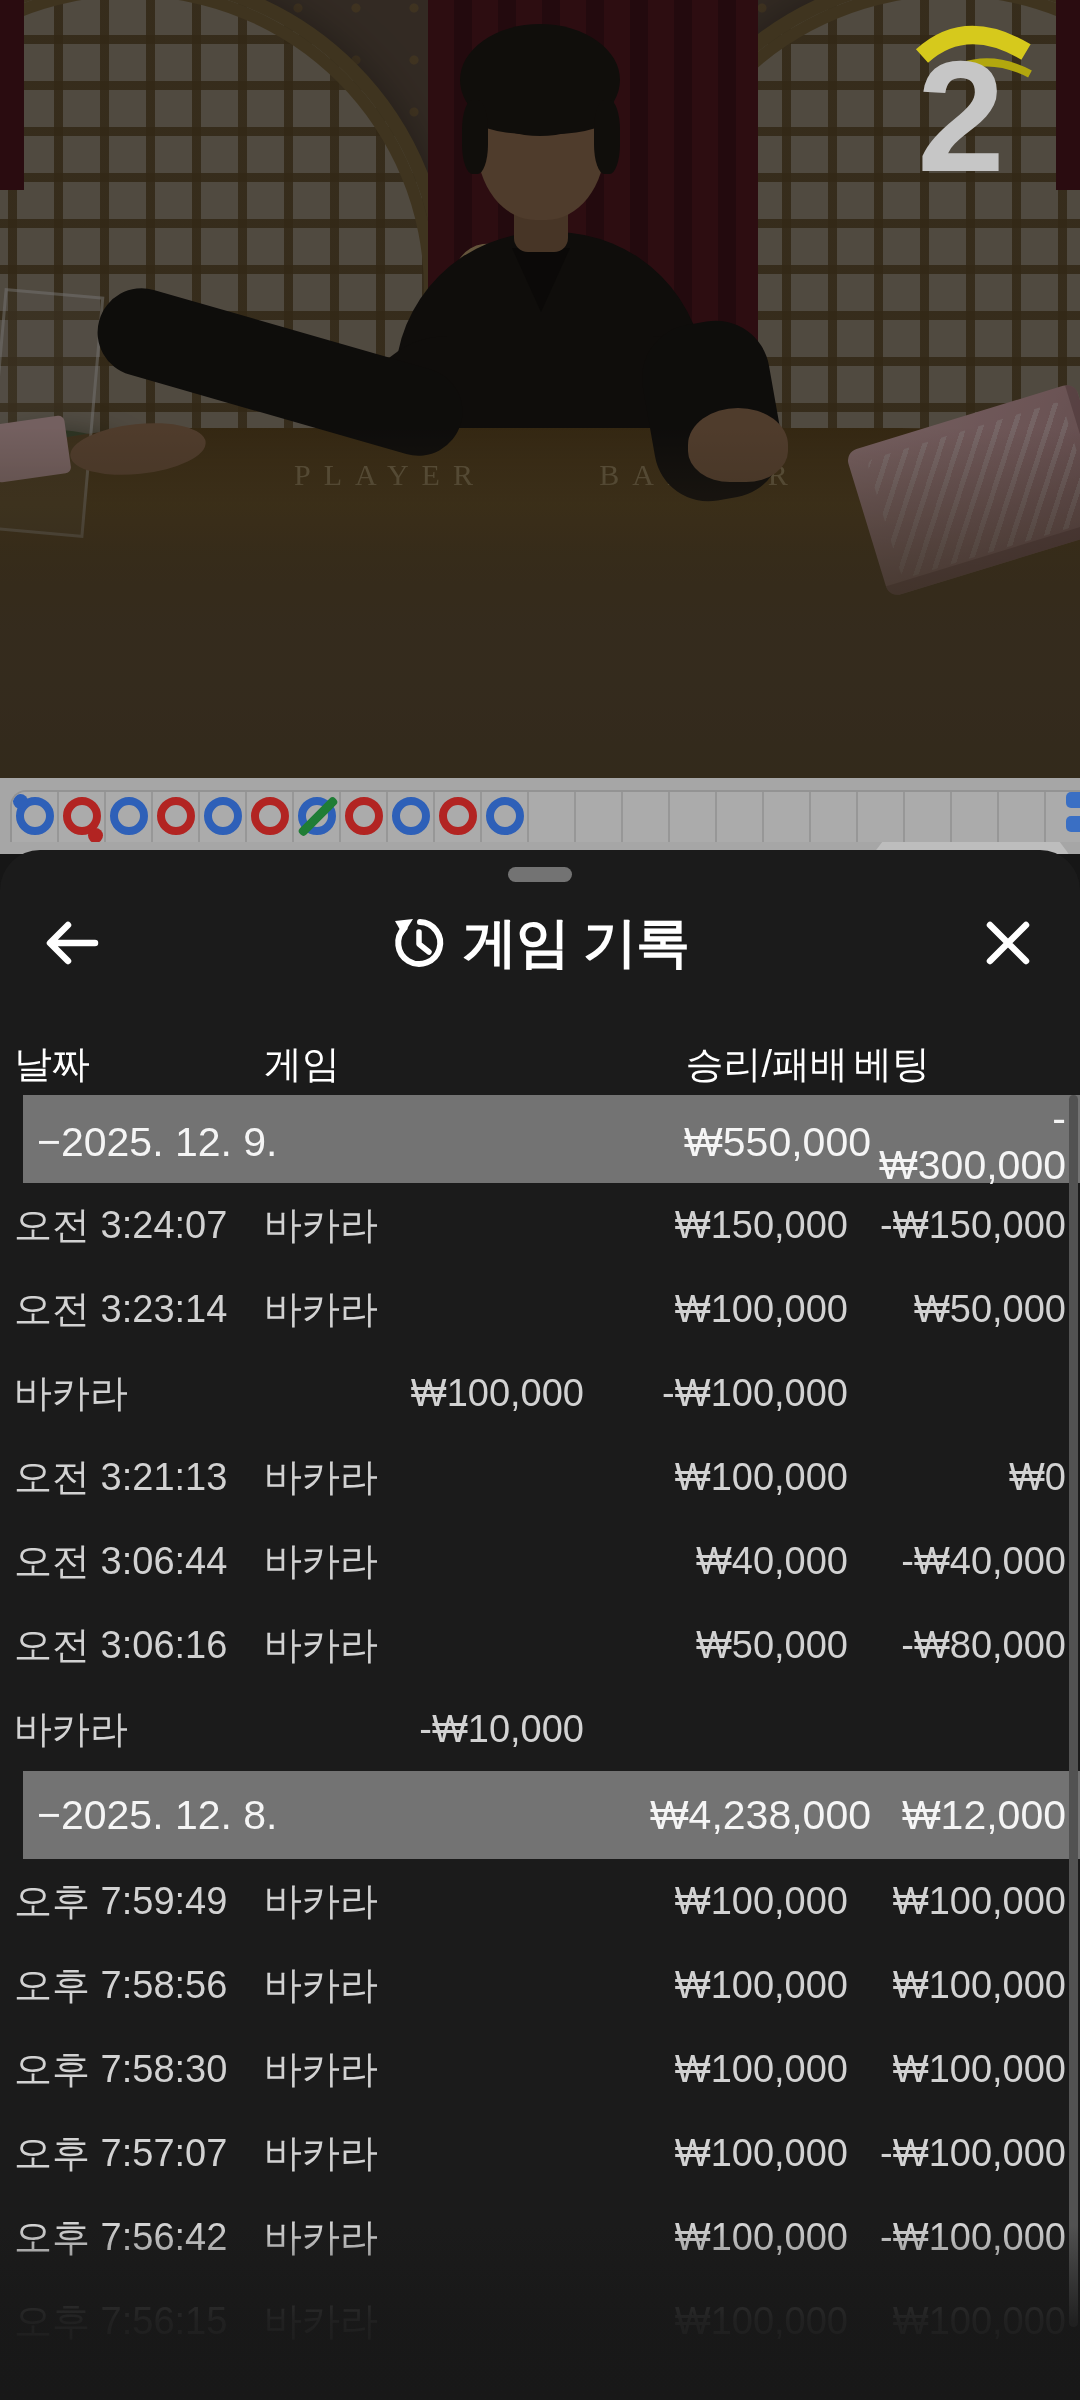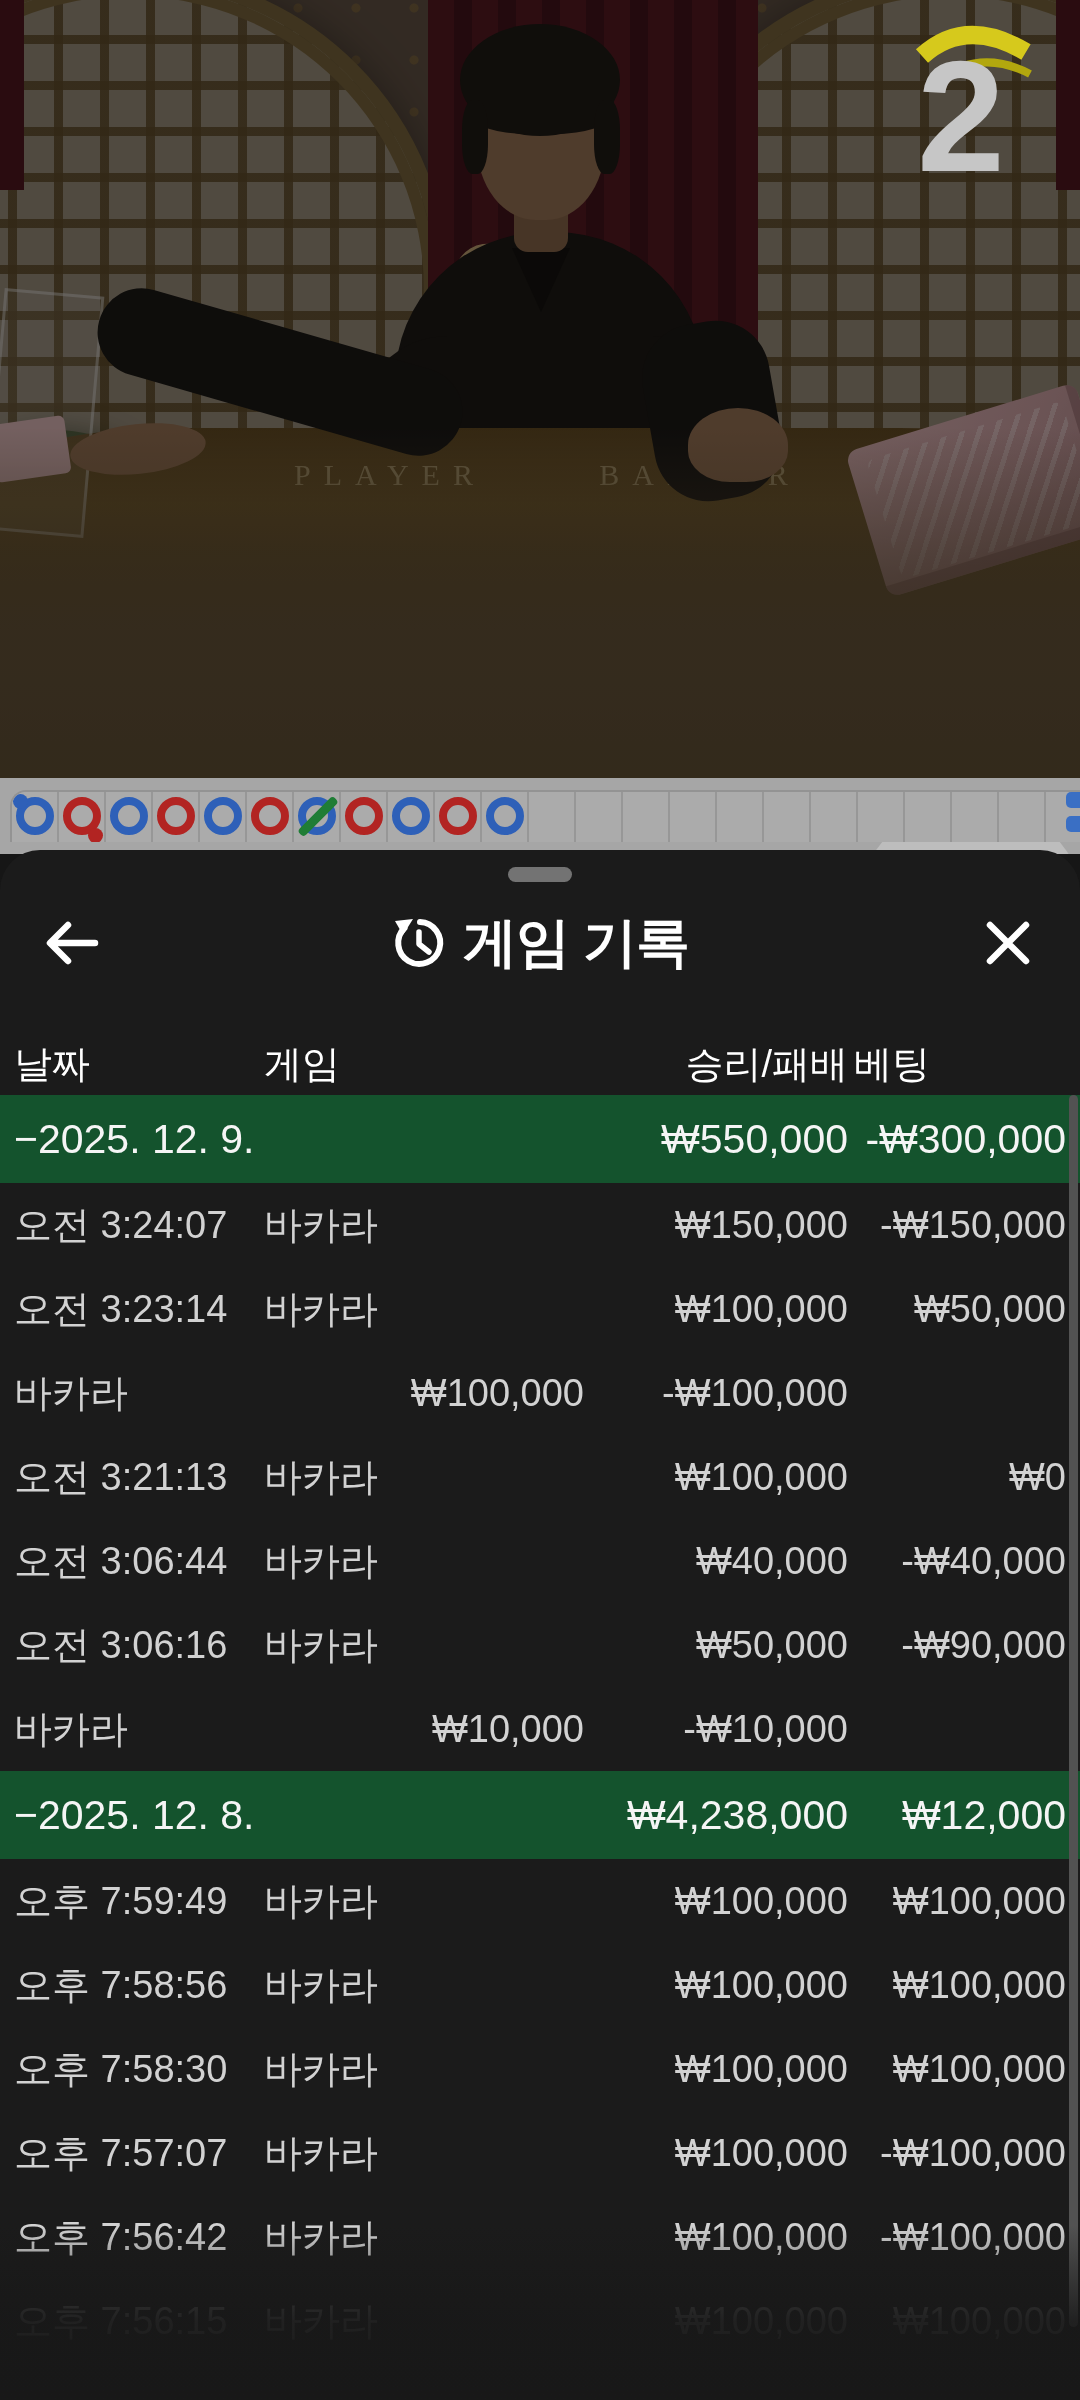--- a/index.html
+++ b/index.html
@@ -101,21 +101,21 @@
   .close-btn { position:absolute; right:40px; top:6px; width:64px; height:64px; display:flex; align-items:center; justify-content:center; }
   .sheet-title-wrap { position:absolute; left:0; top:0; width:1080px; height:76px;
     display:flex; align-items:center; justify-content:center; gap:16px; }
   .sheet-title { font-size:54px; font-weight:bold; color:#ffffff; letter-spacing:-1px; }
 
   .grid-row { display:grid; grid-template-columns:250px 320px 264px auto; align-items:center; padding:0 14px; }
   .col-head { position:absolute; left:0; top:185px; width:944px; height:58px; color:#ffffff; font-size:38px; }
   .c-right { text-align:right; }
 
   .list { position:absolute; left:0; top:245px; width:1080px; }
-  .group-row { height:88px; background:#14532d; color:#f5f5f5; font-size:41px; }
+  .group-row { height:88px; background:#737373; color:#f5f5f5; font-size:41px;margin-left:23px; }
   .group-row .g-date { grid-column:1 / 3; }
   .data-row { height:84px; color:#d2d2d2; font-size:38px; }
   .data-row.faded { opacity:.30; }
 
   .bottom-fade { position:absolute; left:0; bottom:0; width:1080px; height:175px;
     background:linear-gradient(180deg, rgba(24,24,24,0) 0%, rgba(24,24,24,.85) 55%, #181818 100%); pointer-events:none; }
   .scrollbar { position:absolute; right:2px; top:245px; width:9px; height:1232px; background:#525252; border-radius:5px; }
 
   svg { display:block; }
 </style>
@@ -312,26 +312,25 @@
     <div>오전 3:06:44</div>
     <div>바카라</div>
     <div class="c-right">₩40,000</div>
     <div class="c-right">-₩40,000</div>
   </div>
 
   <div class="data-row grid-row">
     <div>오전 3:06:16</div>
     <div>바카라</div>
     <div class="c-right">₩50,000</div>
-    <div class="c-right">-₩90,000</div>
-  </div>
-
-  <div class="data-row grid-row">
-    <div>바카라</div>
-    <div class="c-right">₩10,000</div>
+    <div class="c-right">-₩80,000</div>
+  </div>
+
+  <div class="data-row grid-row">
+    <div>바카라</div>
     <div class="c-right">-₩10,000</div>
   </div>
 
   <div class="group-row grid-row">
     <div class="g-date">−2025. 12. 8.</div>
     <div class="c-right">₩4,238,000</div>
     <div class="c-right">₩12,000</div>
   </div>
 
   <div class="data-row grid-row">

